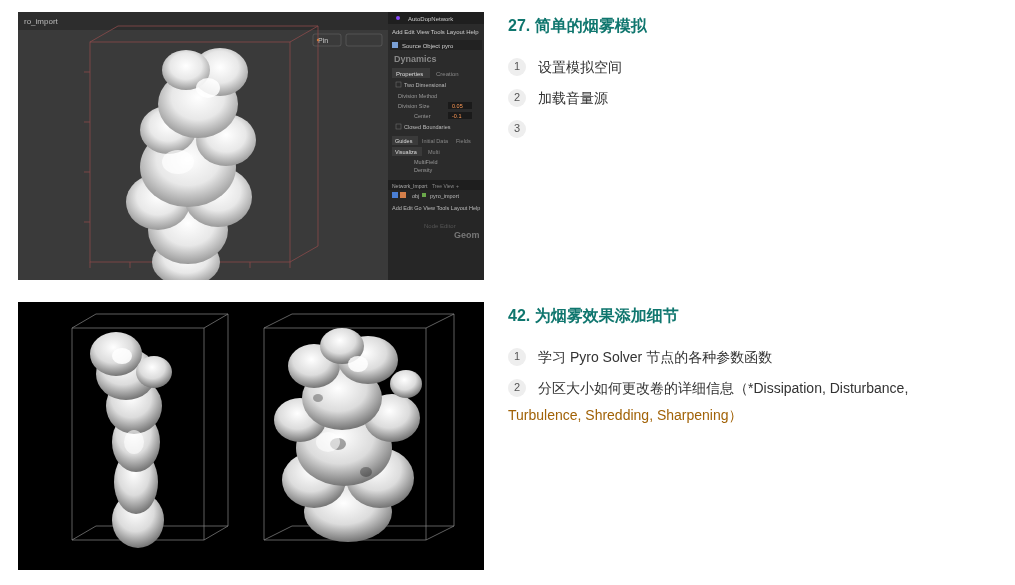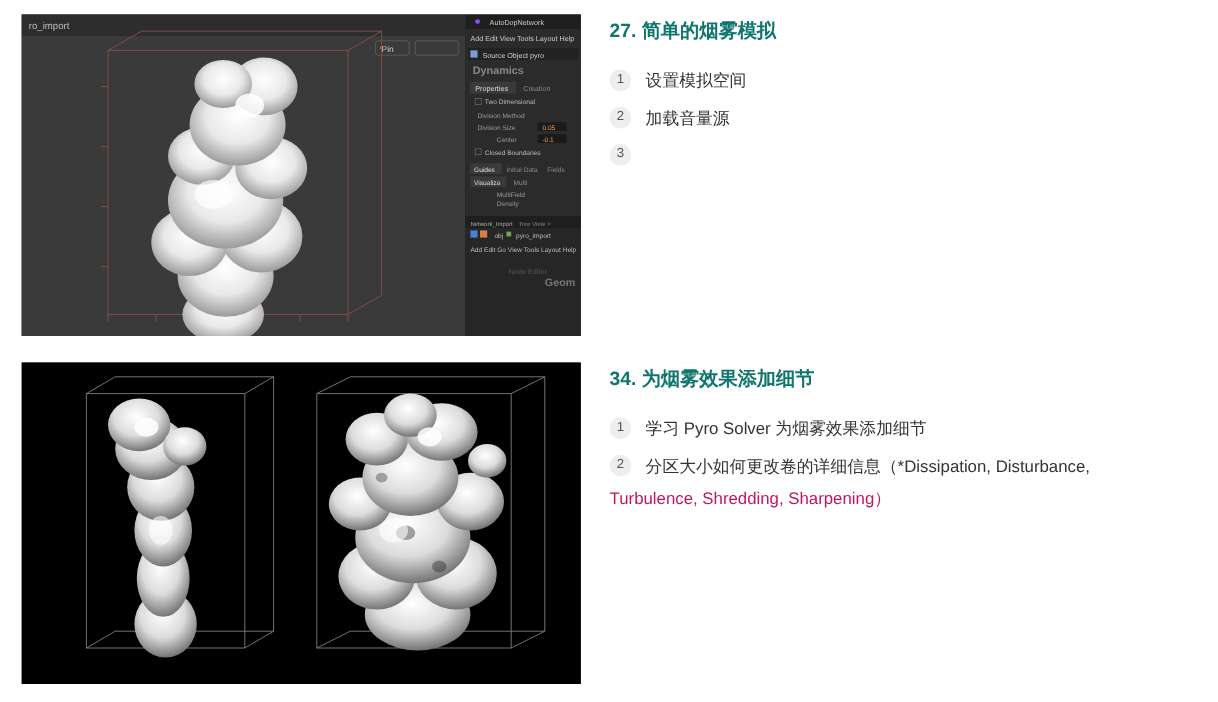--- a/index.html
+++ b/index.html
@@ -57,21 +57,21 @@
     border-radius: 50%;
     background: #eee;
     color: #555;
     font-size: 11px;
     position: absolute;
     left: 0;
     top: 3px;
   }
   .footnote {
     font-size: 14px;
-    color: #be185d;
+    color: #a16207;
     line-height: 1.8;
     margin-top: -4px;
   }
 </style>
 </head>
 <body>
 
 <div class="lesson-row">
   <div class="thumb">
     <svg viewBox="0 0 466 268" width="466" height="268">
@@ -263,20 +263,20 @@
       </g>
 
       <ellipse cx="320" cy="142" rx="8" ry="6" fill="#000" opacity="0.35"></ellipse>
       <ellipse cx="348" cy="170" rx="6" ry="5" fill="#000" opacity="0.3"></ellipse>
       <ellipse cx="300" cy="96" rx="5" ry="4" fill="#000" opacity="0.3"></ellipse>
       <ellipse cx="340" cy="62" rx="10" ry="8" fill="#fff" opacity="0.85"></ellipse>
       <ellipse cx="310" cy="140" rx="12" ry="10" fill="#fff" opacity="0.6"></ellipse>
     </svg>
   </div>
   <div class="desc">
-    <h3>34. 为烟雾效果添加细节</h3>
+    <h3>42. 为烟雾效果添加细节</h3>
     <ol>
-      <li><span class="num-badge">1</span><span>学习 Pyro Solver 为烟雾效果添加细节</span></li>
+      <li><span class="num-badge">1</span><span>学习 Pyro Solver 节点的各种参数函数</span></li>
       <li><span class="num-badge">2</span><span>分区大小如何更改卷的详细信息（*Dissipation, Disturbance,</span></li>
     </ol>
     <div class="footnote">Turbulence, Shredding, Sharpening）</div>
   </div>
 </div>
 
 </body></html>

